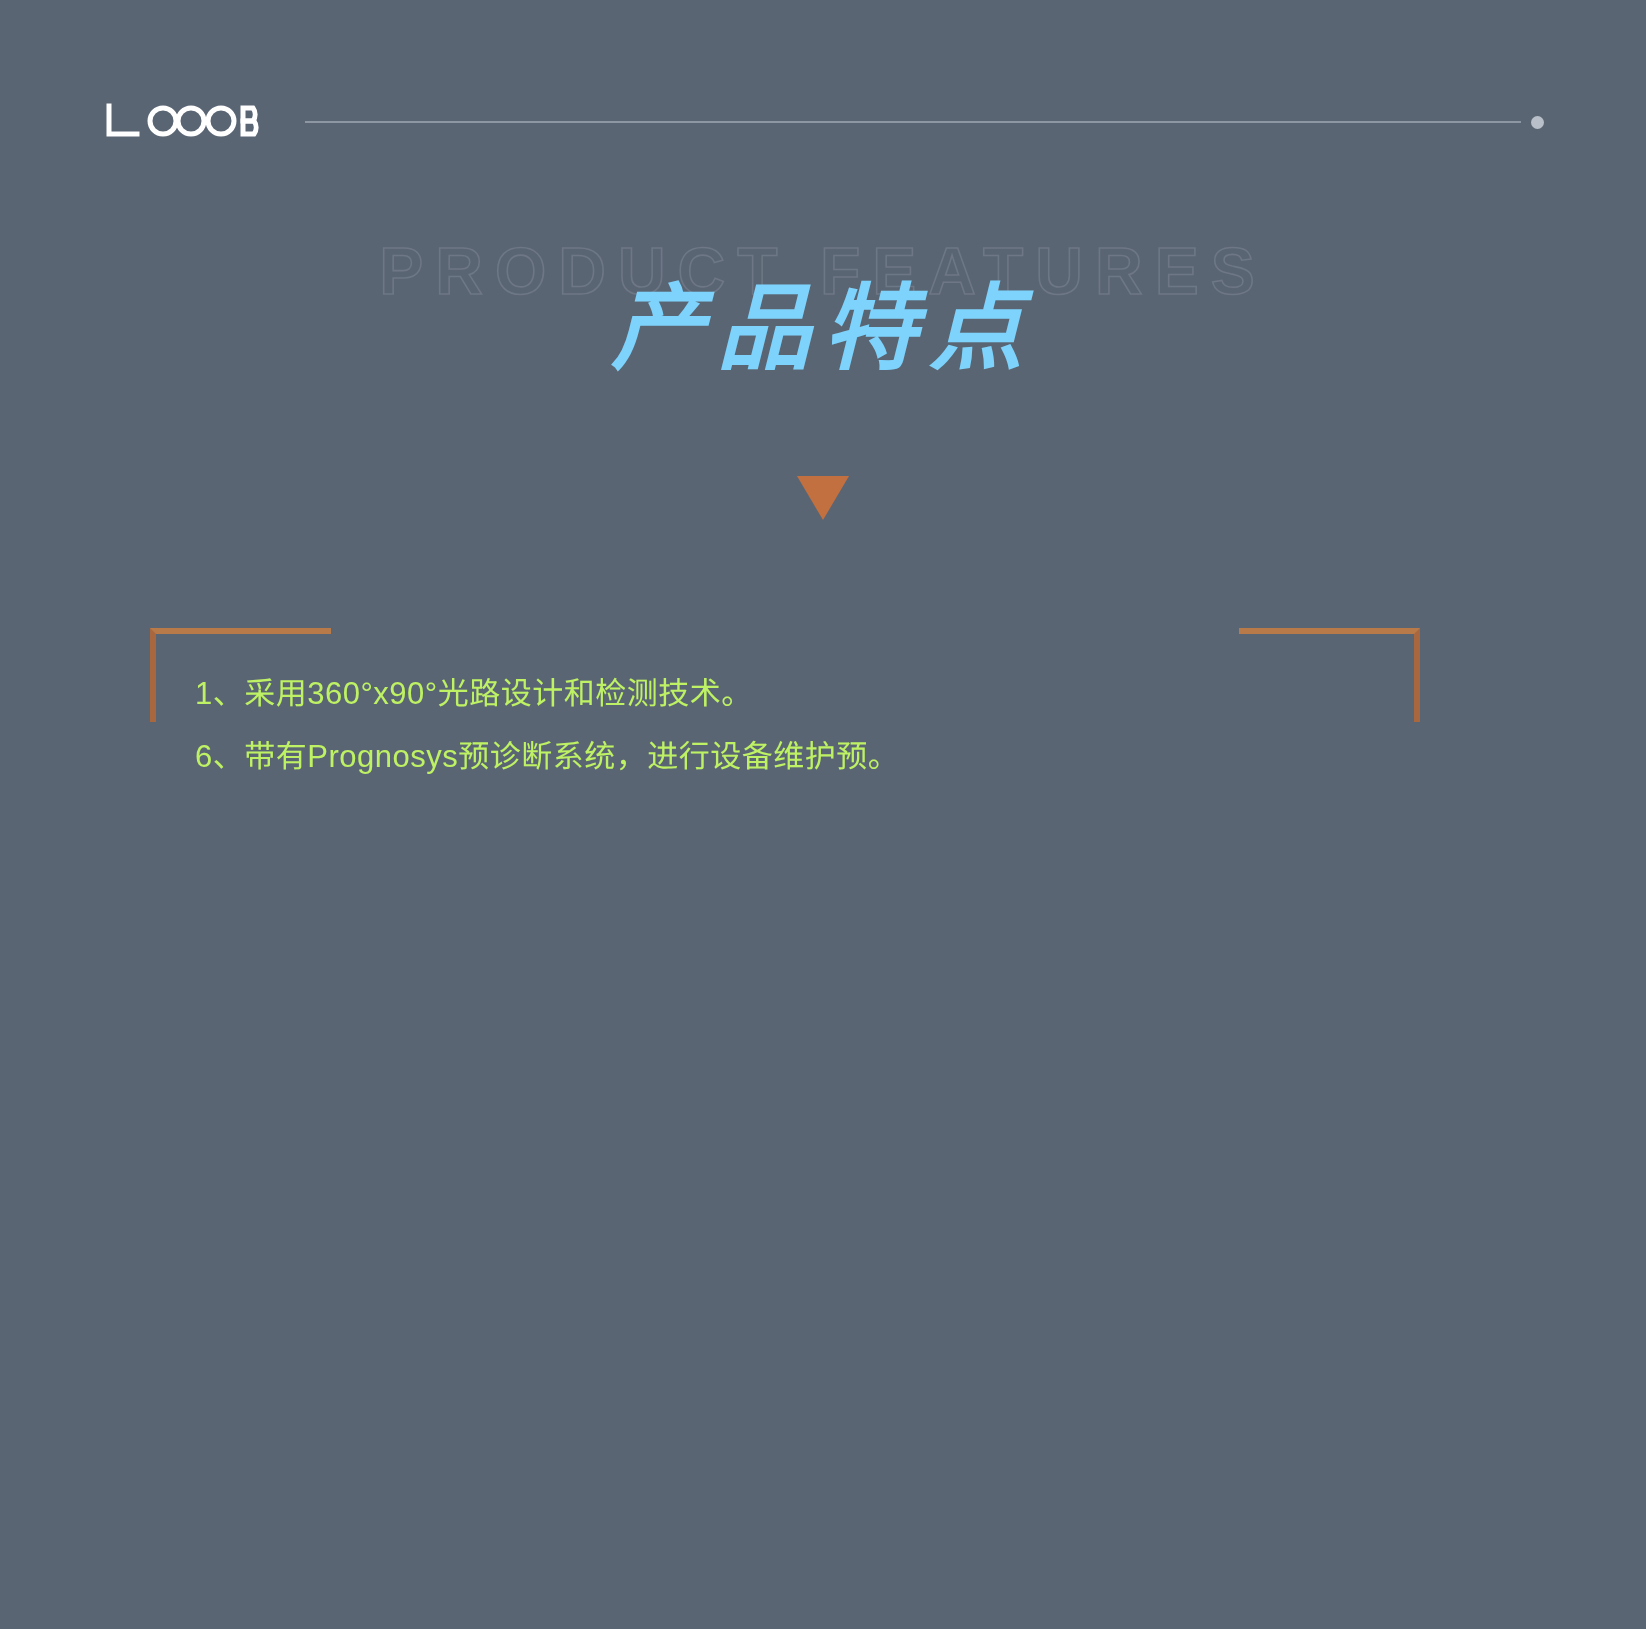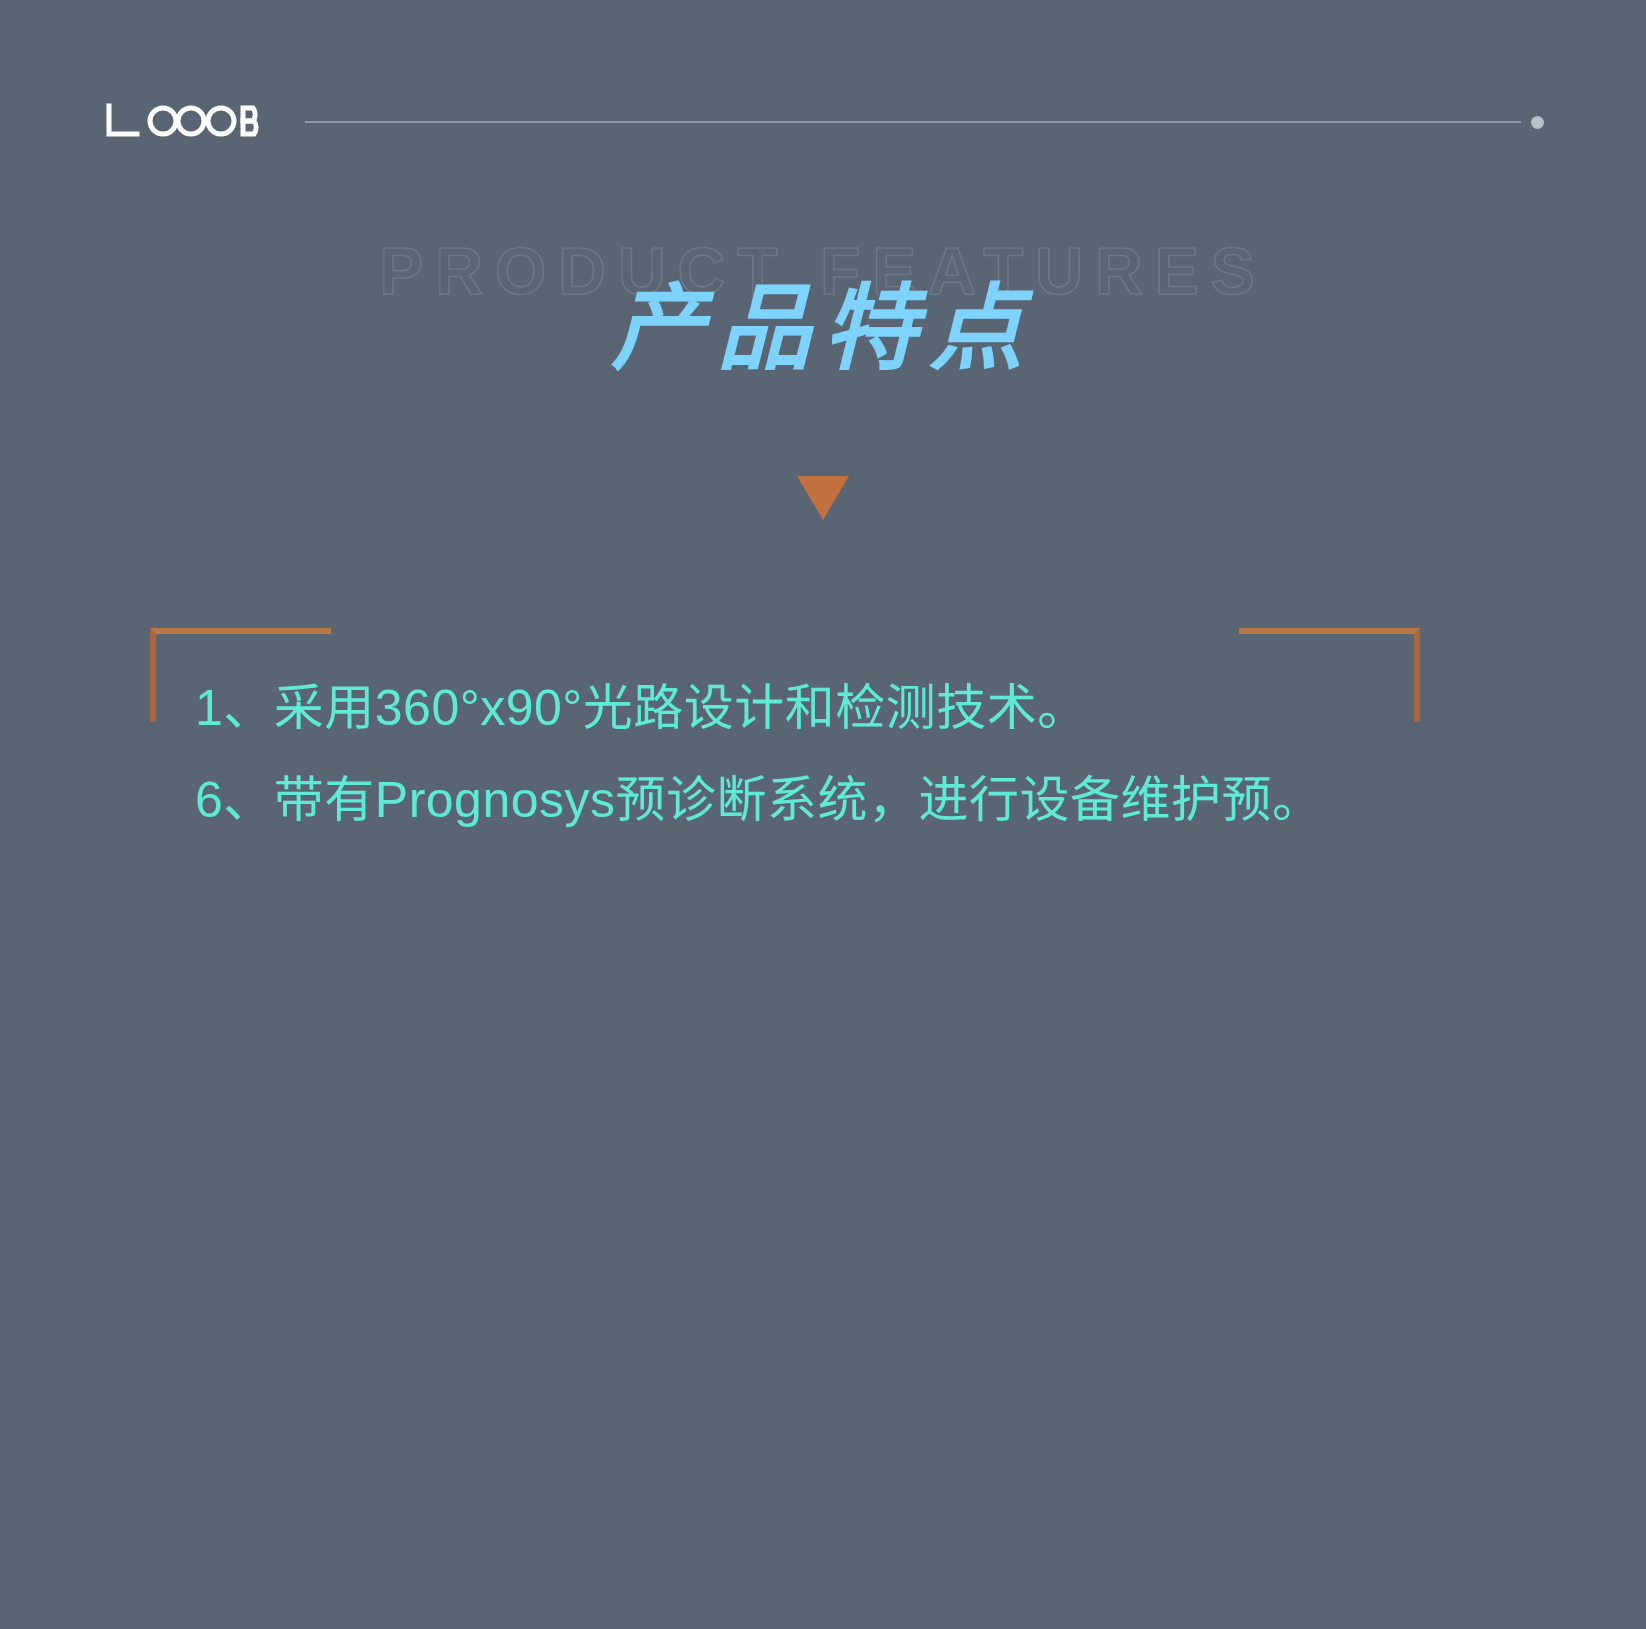--- a/index.html
+++ b/index.html
@@ -126,22 +126,22 @@
   .feature-list {
     position: absolute;
     top: 42px;
     left: 45px;
     right: 20px;
     list-style: none;
     margin: 0;
     padding: 0;
   }
   .feature-item {
-    color: #5eead4;
-    font-size: 50px;
+    color: #bef264;
+    font-size: 31px;
     line-height: 1.52;
     margin-bottom: 16px;
     font-weight: 400;
     font-family: "Liberation Sans", "DejaVu Sans", sans-serif;
     letter-spacing: 0.5px;
   }
 </style>
 </head>
 <body>
 

